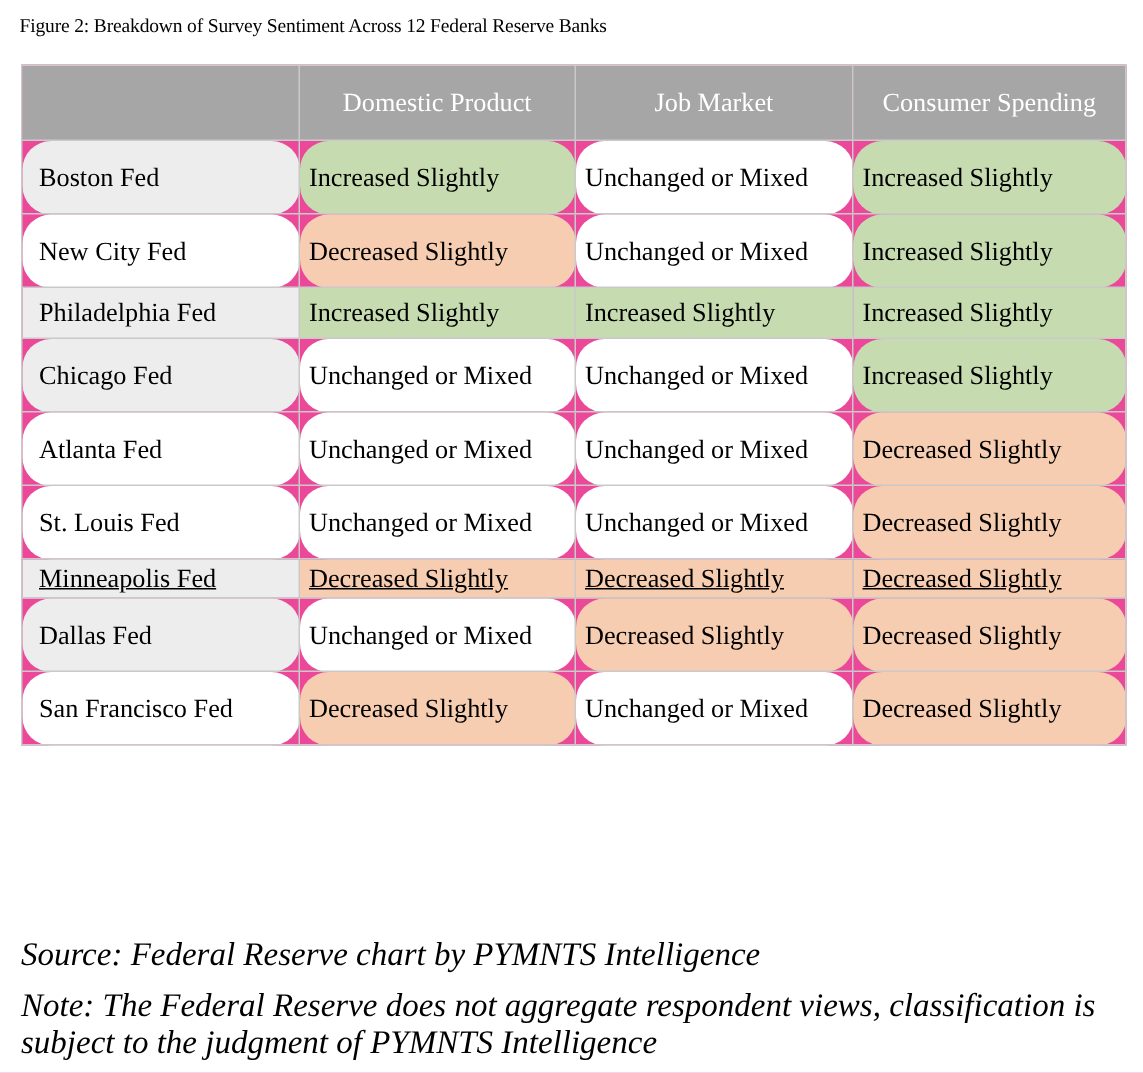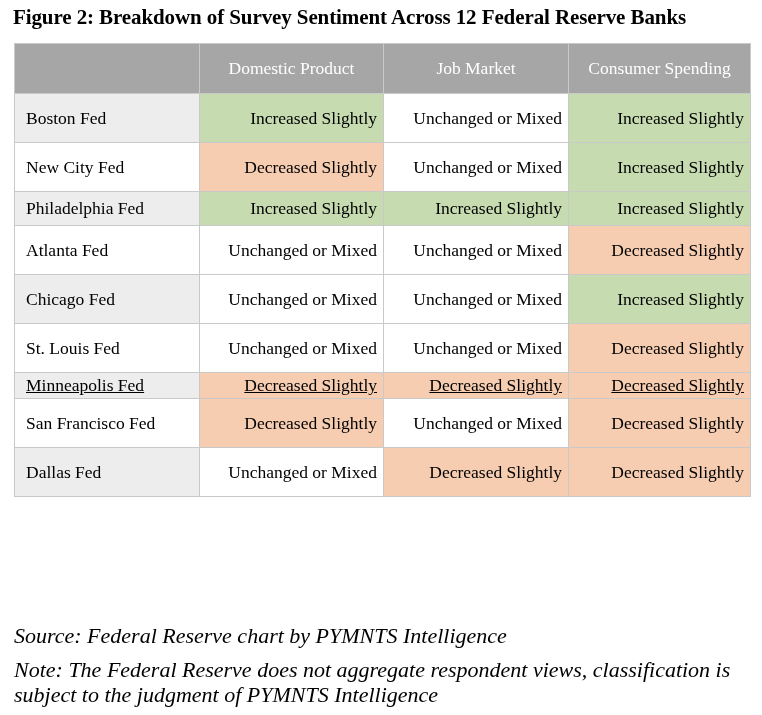--- a/index.html
+++ b/index.html
@@ -20,22 +20,22 @@
     height: 715px;
     box-sizing: border-box;
   }
 
   
   .fig-title {
     position: absolute;
     left: 13px;
     top: 4px;
     width: 740px;
-    font-size: 21px;
-    font-weight: bold;
+    font-size: 13px;
+    font-weight: normal;
     line-height: 26px;
     letter-spacing: -0.1px;
     white-space: nowrap;
   }
 
   
   .table-wrap {
     position: absolute;
     left: 14px;
     top: 43px;
@@ -76,30 +76,30 @@
 
   tbody td.bank {
     text-align: left;
     padding-left: 11px;
     background: #ffffff;
   }
   tbody tr.alt td.bank {
     background: #ededed;
   }
   tbody td.val {
-    text-align: right;
+    text-align: left;
   }
 
   
   td.inc { background: #c6dcb0; }
   td.dec { background: #f6cdb0; }
   td.unch { background: #ffffff; }
 
   
-  tr.tall td  { height: 48px; }
+  tr.tall td  { height: 48px; border-radius: 19px; }
   tr.short td { height: 33px; margin-top: 48px; }
   tr.tiny td  { height: 25px; text-decoration: underline; }
 
   
   .note {
     position: absolute;
     left: 14px;
     font-style: italic;
     font-size: 22px;
     line-height: 25px;
@@ -143,54 +143,54 @@
             <td class="val dec">Decreased Slightly</td>
             <td class="val unch">Unchanged or Mixed</td>
             <td class="val inc">Increased Slightly</td>
           </tr>
           <tr class="short alt">
             <td class="bank">Philadelphia Fed</td>
             <td class="val inc">Increased Slightly</td>
             <td class="val inc">Increased Slightly</td>
             <td class="val inc">Increased Slightly</td>
           </tr>
+          <tr class="tall alt">
+            <td class="bank">Chicago Fed</td>
+            <td class="val unch">Unchanged or Mixed</td>
+            <td class="val unch">Unchanged or Mixed</td>
+            <td class="val inc">Increased Slightly</td>
+          </tr>
           <tr class="tall">
             <td class="bank">Atlanta Fed</td>
             <td class="val unch">Unchanged or Mixed</td>
             <td class="val unch">Unchanged or Mixed</td>
             <td class="val dec">Decreased Slightly</td>
-          </tr>
-          <tr class="tall alt">
-            <td class="bank">Chicago Fed</td>
-            <td class="val unch">Unchanged or Mixed</td>
-            <td class="val unch">Unchanged or Mixed</td>
-            <td class="val inc">Increased Slightly</td>
           </tr>
           <tr class="tall">
             <td class="bank">St. Louis Fed</td>
             <td class="val unch">Unchanged or Mixed</td>
             <td class="val unch">Unchanged or Mixed</td>
             <td class="val dec">Decreased Slightly</td>
           </tr>
           <tr class="tiny alt">
             <td class="bank">Minneapolis Fed</td>
             <td class="val dec">Decreased Slightly</td>
             <td class="val dec">Decreased Slightly</td>
             <td class="val dec">Decreased Slightly</td>
           </tr>
+          <tr class="tall alt">
+            <td class="bank">Dallas Fed</td>
+            <td class="val unch">Unchanged or Mixed</td>
+            <td class="val dec">Decreased Slightly</td>
+            <td class="val dec">Decreased Slightly</td>
+          </tr>
           <tr class="tall">
             <td class="bank">San Francisco Fed</td>
             <td class="val dec">Decreased Slightly</td>
             <td class="val unch">Unchanged or Mixed</td>
-            <td class="val dec">Decreased Slightly</td>
-          </tr>
-          <tr class="tall alt">
-            <td class="bank">Dallas Fed</td>
-            <td class="val unch">Unchanged or Mixed</td>
-            <td class="val dec">Decreased Slightly</td>
             <td class="val dec">Decreased Slightly</td>
           </tr>
         </tbody>
     </table>
   </div>
 
   <div class="note note-source">Source: Federal Reserve chart by PYMNTS Intelligence</div>
 
   <div class="note note-note">Note: The Federal Reserve does not aggregate respondent views, classification is subject to the judgment of PYMNTS Intelligence</div>
 

